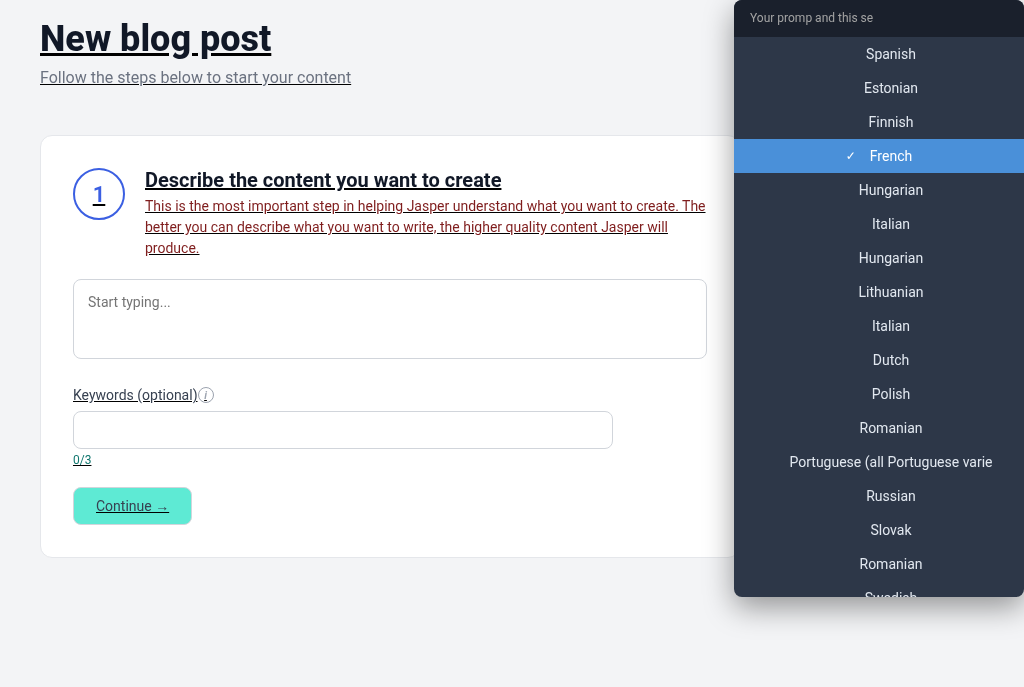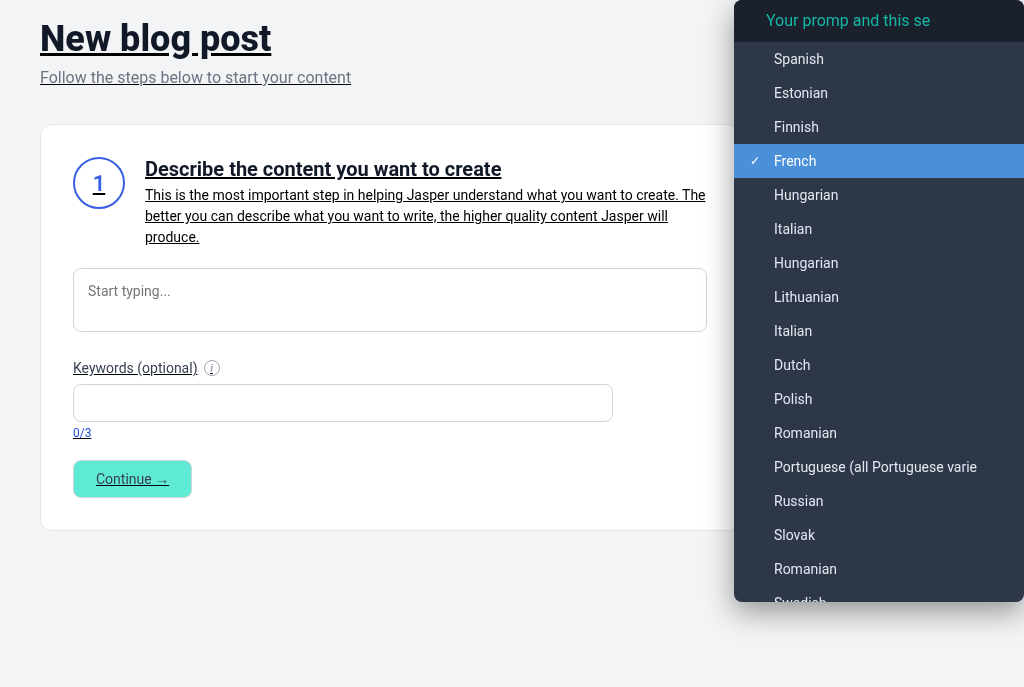--- a/index.html
+++ b/index.html
@@ -26,21 +26,21 @@
     .page-title {
       font-size: 36px;
       font-weight: 800;
       color: #111827;
       margin-bottom: 8px;
     }
 
     .page-subtitle {
       font-size: 16px;
       color: #6b7280;
-      margin-bottom: 37px;
+      margin-bottom: 48px;
     }
 
     .step-card {
       background: #ffffff;
       border-radius: 12px;
       padding: 32px;
       border: 1px solid #e5e7eb;
     }
 
     .step-header {
@@ -66,53 +66,53 @@
 
     .step-title {
       font-size: 20px;
       font-weight: 700;
       color: #111827;
       margin-bottom: 4px;
     }
 
     .step-description {
       font-size: 14px;
-      color: #000000;
+      color: #7f1d1d;
       line-height: 1.5;
     }
 
     .text-area-wrapper {
       margin-bottom: 24px;
     }
 
     .content-textarea {
       width: 100%;
       border: 1px solid #d1d5db;
       border-radius: 8px;
       padding: 14px;
       font-size: 14px;
       color: #9ca3af;
       resize: none;
-      height: 64px;
+      height: 80px;
       outline: none;
       background: #fff;
       font-family: inherit;
     }
 
     .keywords-section {
       margin-bottom: 20px;
     }
 
     .keywords-label {
       font-size: 14px;
       color: #374151;
       margin-bottom: 8px;
       display: flex;
       align-items: center;
-      gap: 6px;
+      gap: 0;
     }
 
     .info-icon {
       width: 16px;
       height: 16px;
       border-radius: 50%;
       border: 1.5px solid #9ca3af;
       display: inline-flex;
       align-items: center;
       justify-content: center;
@@ -128,21 +128,21 @@
       border-radius: 8px;
       padding: 10px 14px;
       font-size: 14px;
       outline: none;
       background: #fff;
       font-family: inherit;
     }
 
     .keywords-count {
       font-size: 12px;
-      color: #1d4ed8;
+      color: #0f766e;
       margin-top: 4px;
     }
 
     .continue-btn {
       background: #5eead4;
       border: 1px solid #d1d5db;
       border-radius: 8px;
       padding: 10px 22px;
       font-size: 14px;
       color: #374151;
@@ -161,41 +161,42 @@
       width: 290px;
       background: #2d3748;
       border-radius: 8px;
       overflow: hidden;
       box-shadow: 0 10px 30px rgba(0,0,0,0.4);
       z-index: 100;
     }
 
     .dropdown-tooltip {
       background: #1a202c;
-      color: #14b8a6;
-      padding: 10px 32px;
-      font-size: 16px;
+      color: #a3a3a3;
+      padding: 10px 16px;
+      font-size: 12px;
       line-height: 1.4;
       border-radius: 6px 6px 0 0;
     }
 
     .dropdown-list {
       list-style: none;
       max-height: 560px;
       overflow-y: auto;
     }
 
     .dropdown-list li {
-      padding: 9px 16px;
+      padding: 9px 28px;
       font-size: 14px;
       color: #e2e8f0;
       cursor: pointer;
       display: flex;
       align-items: center;
       gap: 8px;
+      justify-content: center;
     }
 
     .dropdown-list li.selected {
       background: #4a90d9;
       color: #ffffff;
     }
 
     .checkmark {
       font-size: 12px;
       width: 16px;

